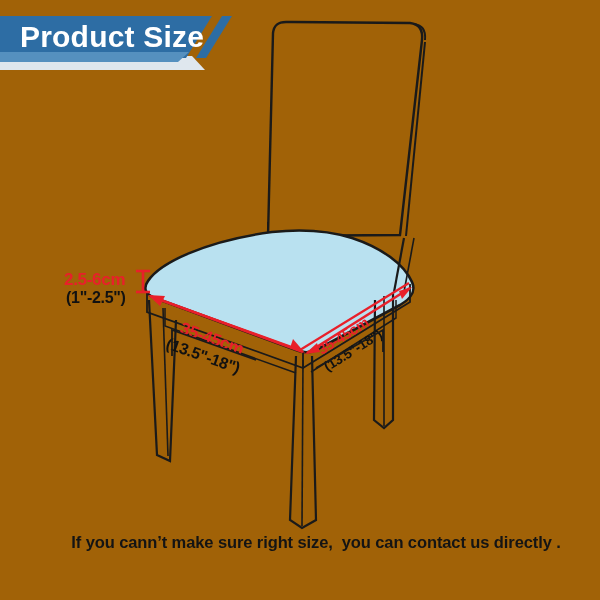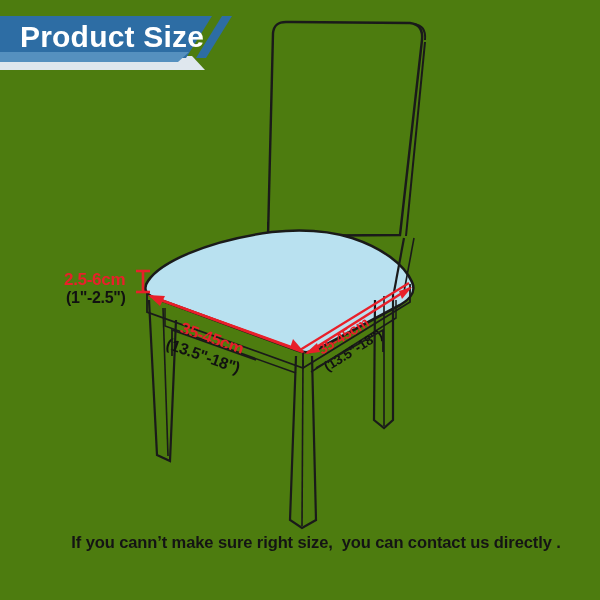--- a/index.html
+++ b/index.html
@@ -8,21 +8,21 @@
     padding: 0;
     background: #ffffff;
   }
   body {
     font-family: "Liberation Sans", sans-serif;
   }
   #page {
     position: relative;
     width: 600px;
     height: 600px;
-    background: #4d7c0f;
+    background: #a16207;
     overflow: hidden;
   }
   #diagram-svg {
     position: absolute;
     left: 0;
     top: 0;
     width: 600px;
     height: 600px;
     display: block;
   }

